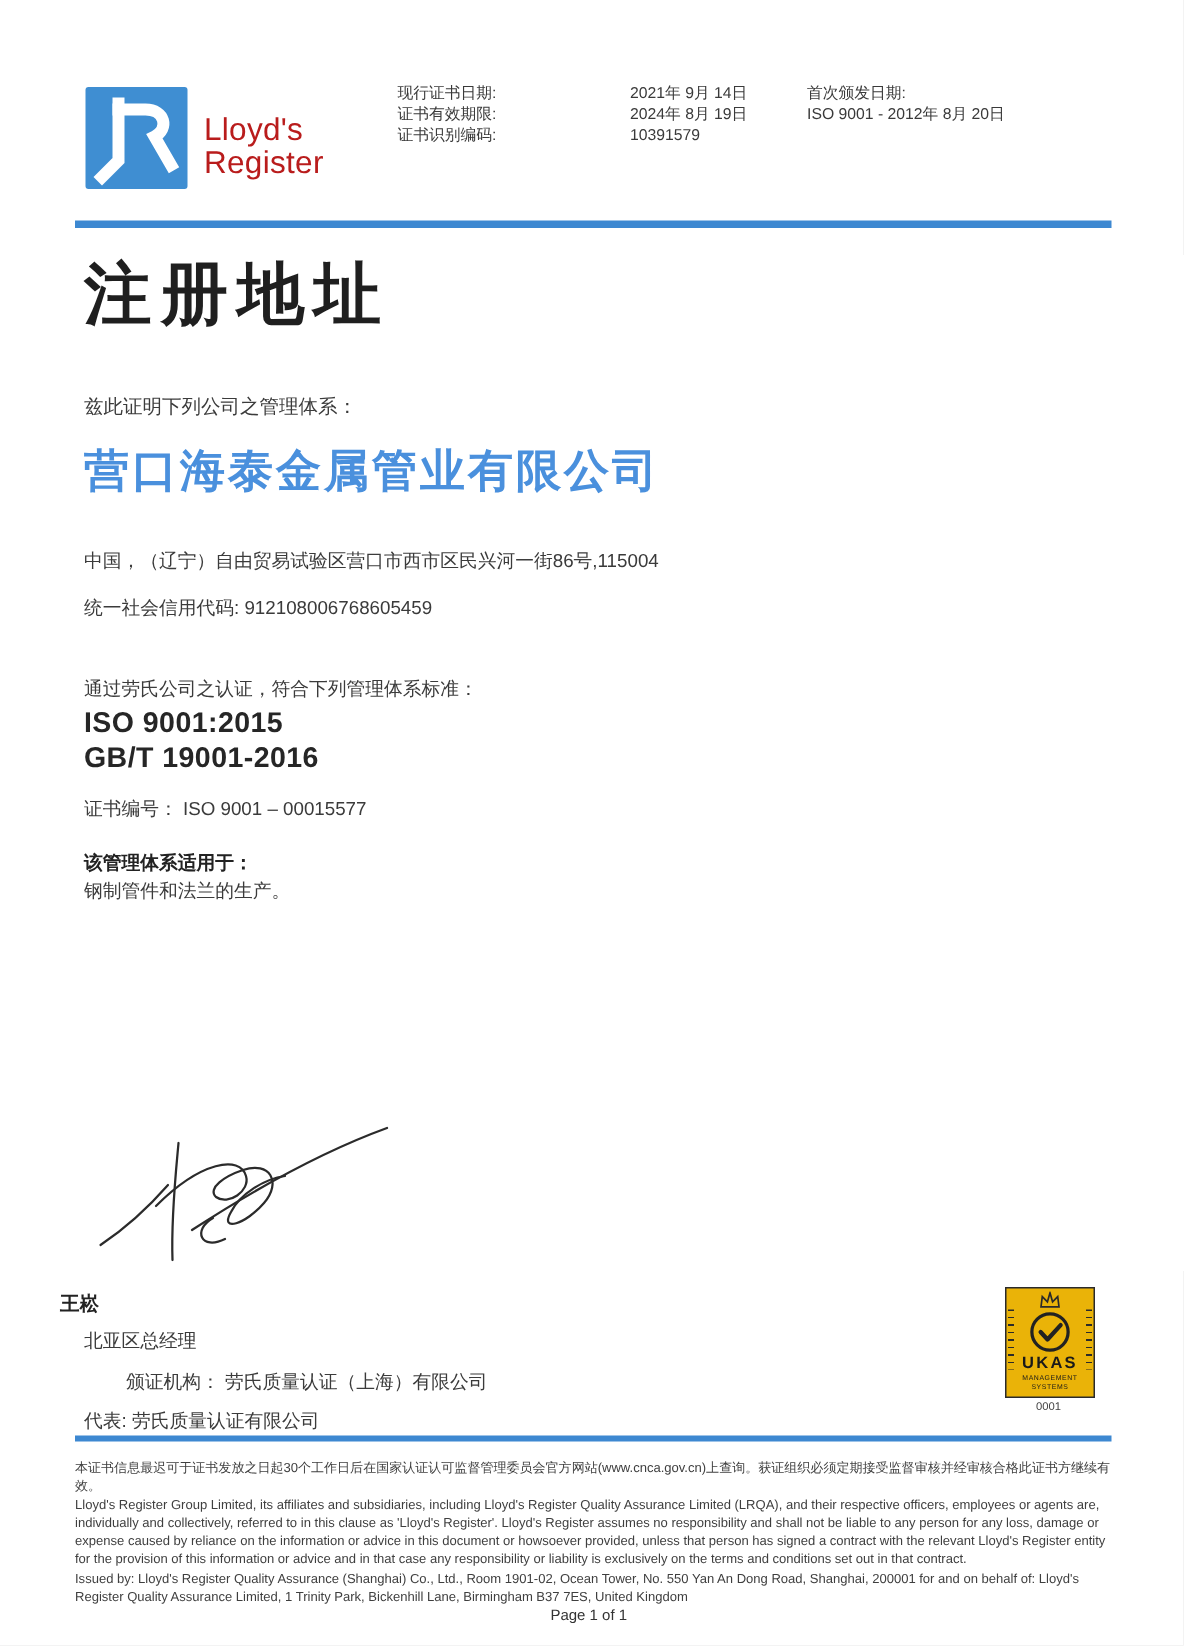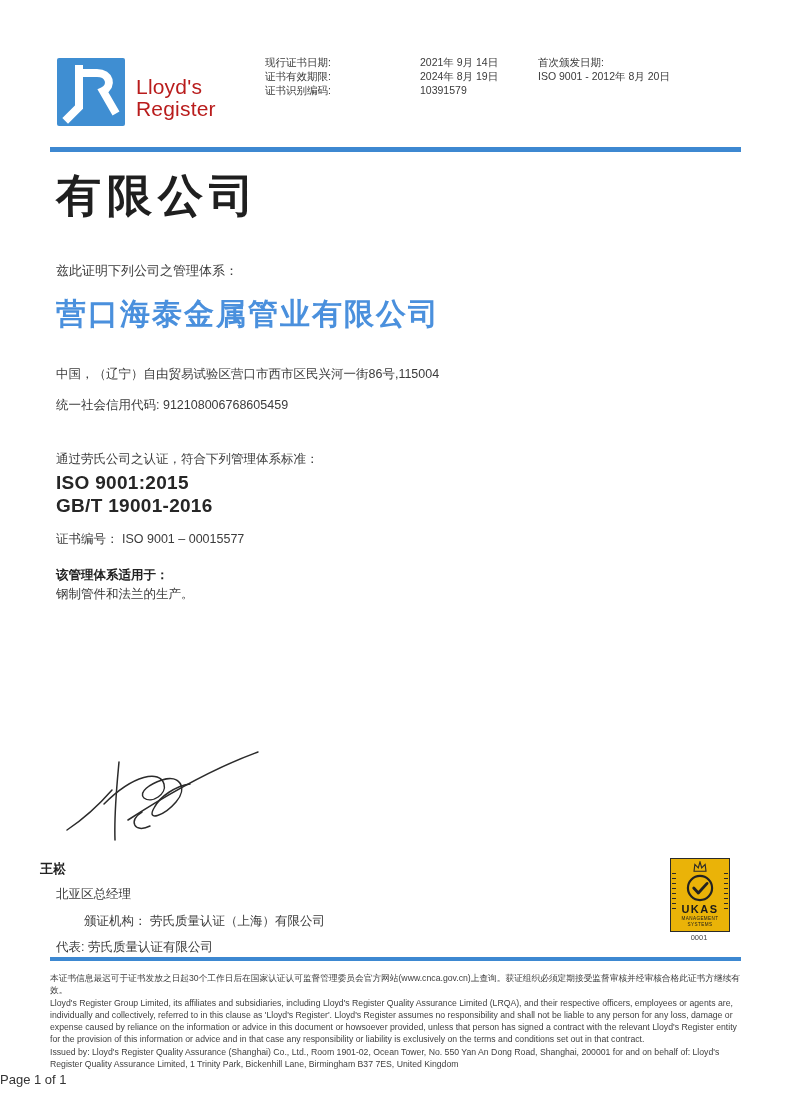--- a/index.html
+++ b/index.html
@@ -35,21 +35,21 @@
   .ukas-crown{position:absolute;left:50%;top:2px;transform:translateX(-50%);}
   .ukas-check{position:absolute;left:50%;top:14px;transform:translateX(-50%);}
   .ukas-word{position:absolute;left:0;right:0;top:44px;text-align:center;
     font-weight:700;font-size:11px;letter-spacing:1.5px;color:#1a1a1a;}
   .ukas-sub{position:absolute;left:0;right:0;text-align:center;font-size:4.6px;
     letter-spacing:0.4px;color:#1a1a1a;}
   .ukas-num{left:670px;top:933px;width:58px;text-align:center;font-size:7.5px;color:#444;}
   
   .footer{left:50px;top:972px;width:692px;font-size:8.7px;line-height:12px;color:#3f3f3f;}
   .footer p{margin:0 0 1px 0;}
-  .page-num{left:0;top:1072px;width:741px;text-align:left;font-size:13px;color:#333;}
+  .page-num{left:0;top:1072px;width:741px;text-align:center;font-size:10px;color:#333;padding-left:22px;}
 </style>
 </head>
 <body>
 
 <div class="page">
 
   <div class="abs logo-square">
     <svg width="68" height="68" viewBox="0 0 68 68">
       <path d="M22 11 V49 L11 60" stroke="#ffffff" stroke-width="8" fill="none" stroke-linecap="square"></path>
       <path d="M22 15 H40 C53 15 56 28 46 33 L57 52" stroke="#ffffff" stroke-width="8" fill="none" stroke-linecap="square"></path>
@@ -64,21 +64,21 @@
   <div class="abs meta-label" style="left:265px;top:69px;">证书有效期限:</div>
   <div class="abs meta-label" style="left:265px;top:83px;">证书识别编码:</div>
   <div class="abs meta-value" style="left:420px;top:55px;">2021年 9月 14日</div>
   <div class="abs meta-value" style="left:420px;top:69px;">2024年 8月 19日</div>
   <div class="abs meta-value" style="left:420px;top:83px;">10391579</div>
   <div class="abs meta-label" style="left:538px;top:55px;">首次颁发日期:</div>
   <div class="abs meta-value" style="left:538px;top:69px;">ISO 9001 - 2012年 8月 20日</div>
 
   <div class="abs rule hdr"></div>
 
-  <div class="abs doc-title">有限公司</div>
+  <div class="abs doc-title">注册地址</div>
 
   <div class="abs line-13" style="left:56px;top:262px;">兹此证明下列公司之管理体系：</div>
   <div class="abs company">营口海泰金属管业有限公司</div>
   <div class="abs line-12" style="left:56px;top:366px;">中国，（辽宁）自由贸易试验区营口市西市区民兴河一街86号,115004</div>
   <div class="abs line-12" style="left:56px;top:397px;">统一社会信用代码: 912108006768605459</div>
   <div class="abs line-12" style="left:56px;top:451px;">通过劳氏公司之认证，符合下列管理体系标准：</div>
 
   <div class="abs std" style="top:472px;">ISO 9001:2015</div>
   <div class="abs std" style="top:495px;">GB/T 19001-2016</div>
 

